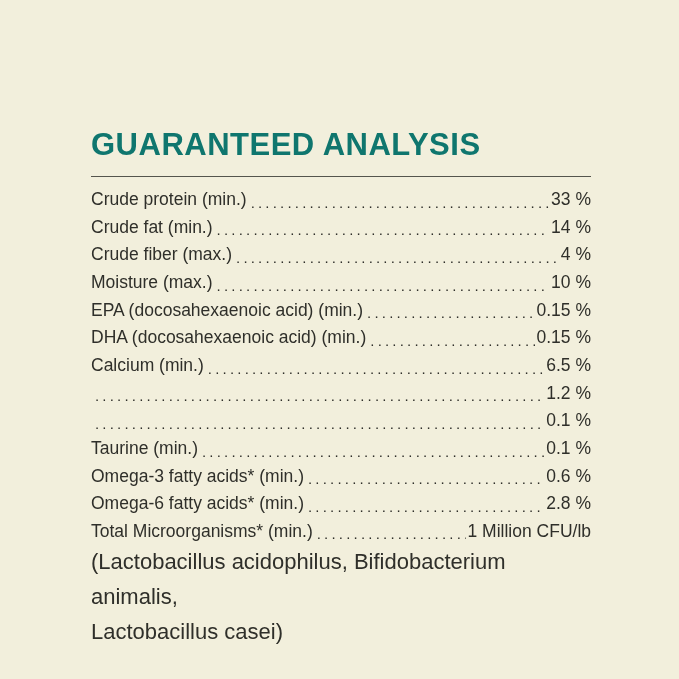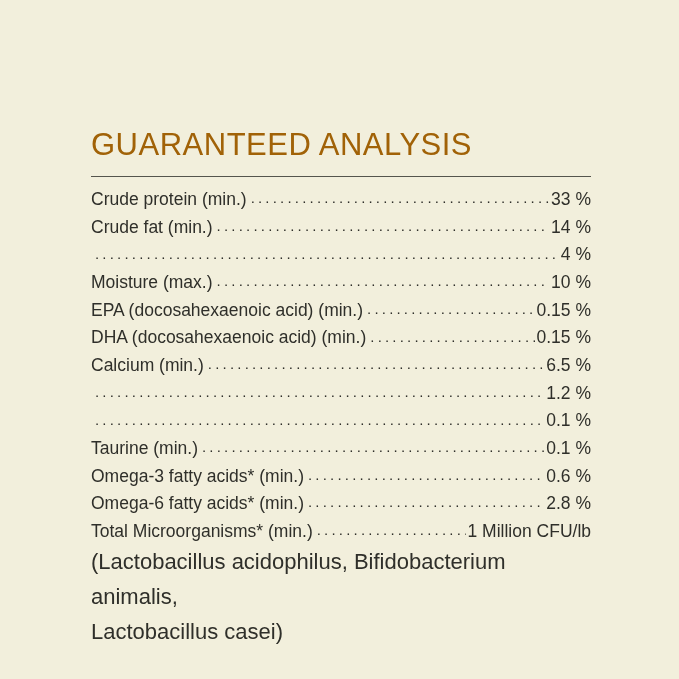--- a/index.html
+++ b/index.html
@@ -14,41 +14,41 @@
     overflow: hidden;
   }
   .panel {
     position: absolute;
     left: 91px;
     top: 128px;
     width: 500px;
   }
   .title {
     font-size: 31px;
-    font-weight: normal;
+    font-weight: bold;
     letter-spacing: 0.5px;
-    color: #a16207;
+    color: #0f766e;
     font-family: "Liberation Sans", sans-serif;
     margin: 0 0 14px 0;
     line-height: 1.1;
   }
   .rule {
     height: 1px;
     background: #3a3a34;
     width: 100%;
     margin-bottom: 9px;
     opacity: 0.85;
   }
   .rows {
     color: #2f2f2a;
     font-size: 17.5px;
   }
   .row {
     display: flex;
-    align-items: center;
+    align-items: flex-end;
     width: 100%;
     line-height: 1.58;
     white-space: nowrap;
   }
   .row .label {
     flex: 0 0 auto;
   }
   .row .dots {
     flex: 1 1 auto;
     overflow: hidden;
@@ -81,20 +81,21 @@
         <span class="label">Crude protein (min.)</span>
         <span class="dots">................................................................................................................</span>
         <span class="value">33 %</span>
       </div>
       <div class="row">
         <span class="label">Crude fat (min.)</span>
         <span class="dots">................................................................................................................</span>
         <span class="value">14 %</span>
       </div>
       <div class="row">
+        <span class="label">Crude fiber (max.)</span>
         <span class="dots">................................................................................................................</span>
         <span class="value">4 %</span>
       </div>
       <div class="row">
         <span class="label">Moisture (max.)</span>
         <span class="dots">................................................................................................................</span>
         <span class="value">10 %</span>
       </div>
       <div class="row">
         <span class="label">EPA (docosahexaenoic acid) (min.)</span>

